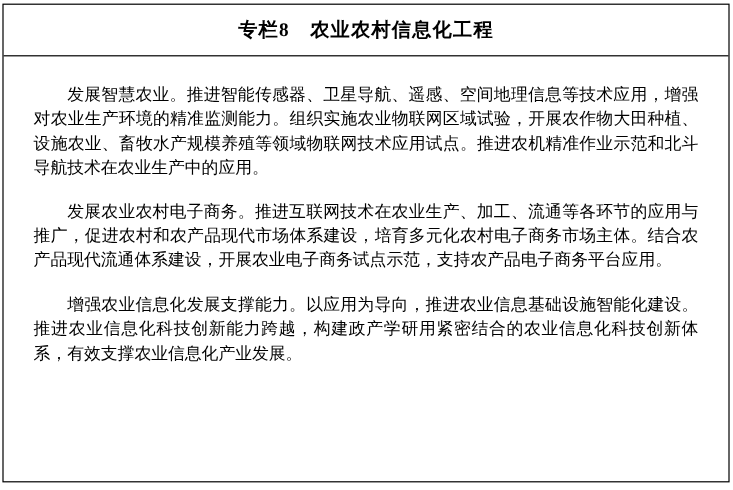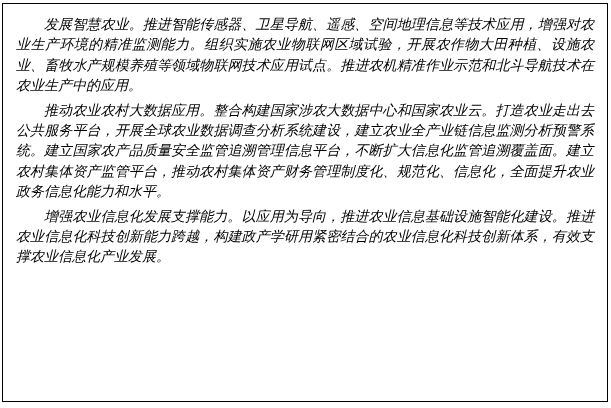--- a/index.html
+++ b/index.html
@@ -43,30 +43,30 @@
   .panel-body {
     flex: 1 1 auto;
     padding: 7px 9px 0 9px;
     font-size: 14px;
     line-height: 20.4px;
     text-align: justify;
     text-justify: inter-ideograph;
     overflow: hidden;
   }
   .panel-body p {
-    margin: 4px;
+    margin: 16px;
     padding: 0;
     text-indent: 2em;
-    font-style: italic;
   }
 </style>
 </head>
 <body>
 
 <div class="page">
   <div class="panel">
+    <div class="panel-title">专栏8　农业农村信息化工程</div>
     <div class="panel-body">
         <p>发展智慧农业。推进智能传感器、卫星导航、遥感、空间地理信息等技术应用，增强对农业生产环境的精准监测能力。组织实施农业物联网区域试验，开展农作物大田种植、设施农业、畜牧水产规模养殖等领域物联网技术应用试点。推进农机精准作业示范和北斗导航技术在农业生产中的应用。</p>
-        <p>推动农业农村大数据应用。整合构建国家涉农大数据中心和国家农业云。打造农业走出去公共服务平台，开展全球农业数据调查分析系统建设，建立农业全产业链信息监测分析预警系统。建立国家农产品质量安全监管追溯管理信息平台，不断扩大信息化监管追溯覆盖面。建立农村集体资产监管平台，推动农村集体资产财务管理制度化、规范化、信息化，全面提升农业政务信息化能力和水平。</p>
+        <p>发展农业农村电子商务。推进互联网技术在农业生产、加工、流通等各环节的应用与推广，促进农村和农产品现代市场体系建设，培育多元化农村电子商务市场主体。结合农产品现代流通体系建设，开展农业电子商务试点示范，支持农产品电子商务平台应用。</p>
         <p>增强农业信息化发展支撑能力。以应用为导向，推进农业信息基础设施智能化建设。推进农业信息化科技创新能力跨越，构建政产学研用紧密结合的农业信息化科技创新体系，有效支撑农业信息化产业发展。</p>
       </div>
   </div>
 </div>
 
 </body></html>

